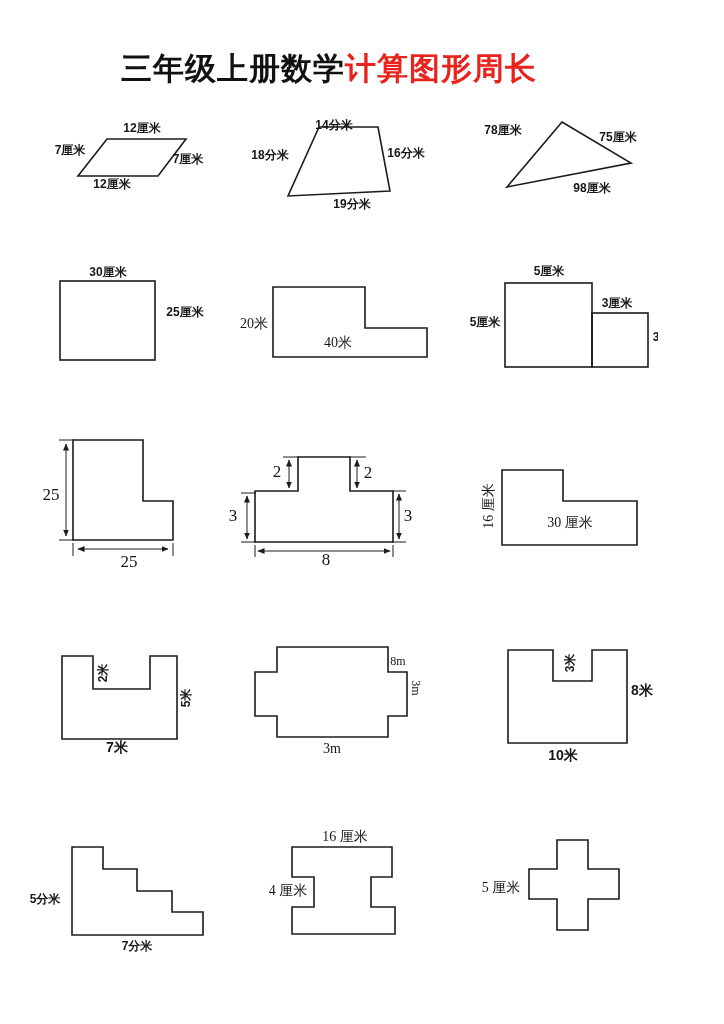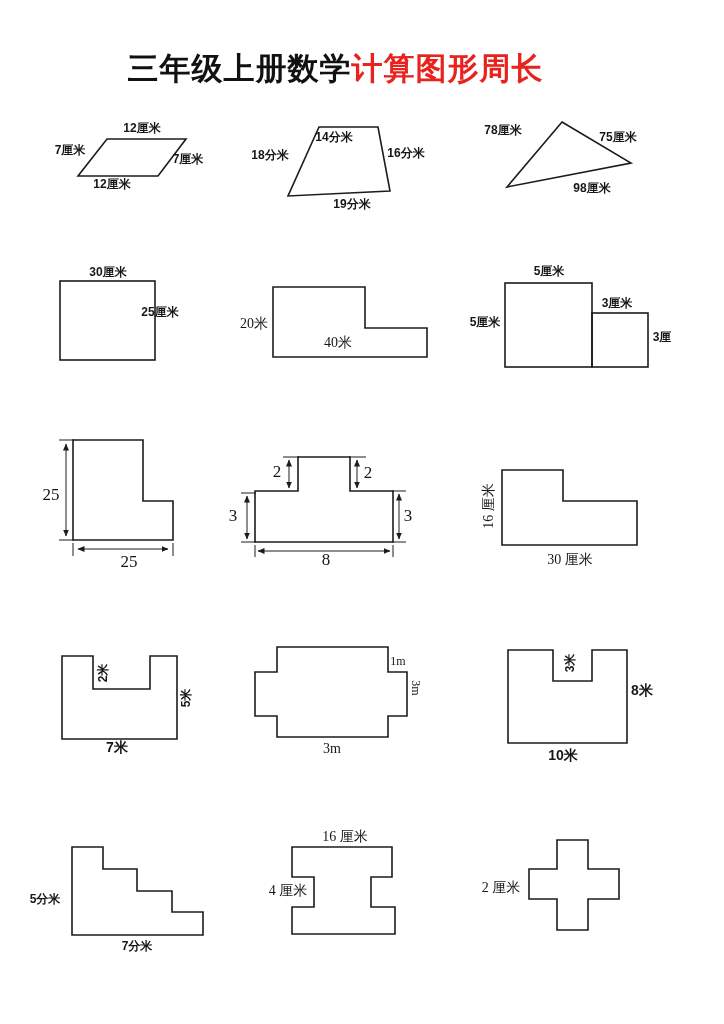--- a/index.html
+++ b/index.html
@@ -1,18 +1,18 @@
 <!DOCTYPE html>
 <html><head>
 <meta charset="utf-8">
 <style>
   html,body{margin:0;padding:0;background:#ffffff;}
   .page{
     position:relative;width:658px;height:1024px;background:#ffffff;
-    font-family:"Liberation Sans",sans-serif;color:#111;overflow:hidden;padding-left:13px;
+    font-family:"Liberation Sans",sans-serif;color:#111;overflow:hidden;
   }
   .title{
     position:absolute;left:0;top:48px;width:100%;text-align:center;
     font-size:31px;font-weight:bold;letter-spacing:1px;margin:0;
     font-family:"Liberation Sans",sans-serif;
   }
   .title .red{color:#e8231d;}
   svg.overlay{position:absolute;left:0;top:0;}
   svg .shape{fill:none;stroke:#1c1c1c;stroke-width:1.6;}
   svg .dim{stroke:#1c1c1c;stroke-width:1;fill:none;}
@@ -81,65 +81,65 @@
     <polygon class="shape" points="72,847 103,847 103,869 137,869 137,891 172,891 172,912 203,912 203,935 72,935"></polygon>
     <polygon class="shape" points="292,847 392,847 392,877 371,877 371,907 395,907 395,934 292,934 292,907 314,907 314,877 292,877"></polygon>
     <polygon class="shape" points="557,840 588,840 588,869 619,869 619,899 588,899 588,930 557,930 557,899 529,899 529,869 557,869"></polygon>
   </svg>
 
   <div class="lbl" style="left:142px;top:128px">12厘米</div>
   <div class="lbl" style="left:70px;top:150px">7厘米</div>
   <div class="lbl" style="left:188px;top:159px">7厘米</div>
   <div class="lbl" style="left:112px;top:184px">12厘米</div>
 
-  <div class="lbl" style="left:334px;top:137px">14分米</div>
+  <div class="lbl" style="left:334px;top:125px">14分米</div>
   <div class="lbl" style="left:270px;top:155px">18分米</div>
   <div class="lbl" style="left:406px;top:153px">16分米</div>
   <div class="lbl" style="left:352px;top:204px">19分米</div>
 
   <div class="lbl" style="left:503px;top:130px">78厘米</div>
   <div class="lbl" style="left:618px;top:137px">75厘米</div>
   <div class="lbl" style="left:592px;top:188px">98厘米</div>
 
   <div class="lbl" style="left:108px;top:272px">30厘米</div>
-  <div class="lbl" style="left:160px;top:312px">25厘米</div>
+  <div class="lbl" style="left:185px;top:312px">25厘米</div>
 
   <div class="lbl serif big" style="left:254px;top:324px">20米</div>
   <div class="lbl serif big" style="left:338px;top:343px">40米</div>
 
   <div class="lbl" style="left:549px;top:271px">5厘米</div>
   <div class="lbl" style="left:485px;top:322px">5厘米</div>
   <div class="lbl" style="left:617px;top:303px">3厘米</div>
   <div class="lbl" style="left:668px;top:337px">3厘米</div>
 
   <div class="lbl num" style="left:51px;top:495px">25</div>
   <div class="lbl num" style="left:129px;top:562px">25</div>
 
   <div class="lbl num" style="left:277px;top:472px">2</div>
   <div class="lbl num" style="left:368px;top:473px">2</div>
   <div class="lbl num" style="left:233px;top:516px">3</div>
   <div class="lbl num" style="left:408px;top:516px">3</div>
   <div class="lbl num" style="left:326px;top:560px">8</div>
 
   <div class="lbl serif big rot-ccw" style="left:489px;top:506px">16 厘米</div>
-  <div class="lbl serif big" style="left:570px;top:560px">30 厘米</div>
+  <div class="lbl serif big" style="left:570px;top:523px">30 厘米</div>
 
   <div class="lbl rot-ccw" style="left:103px;top:673px">2米</div>
   <div class="lbl rot-ccw" style="left:186px;top:698px">5米</div>
   <div class="lbl big" style="left:117px;top:748px">7米</div>
 
-  <div class="lbl serif" style="left:398px;top:661px">1m</div>
+  <div class="lbl serif" style="left:398px;top:661px">8m</div>
   <div class="lbl serif rot-cw" style="left:415px;top:688px">3m</div>
   <div class="lbl serif big" style="left:332px;top:749px">3m</div>
 
   <div class="lbl rot-ccw" style="left:570px;top:663px">3米</div>
   <div class="lbl big" style="left:642px;top:691px">8米</div>
   <div class="lbl big" style="left:563px;top:756px">10米</div>
 
   <div class="lbl" style="left:45px;top:899px">5分米</div>
   <div class="lbl" style="left:137px;top:946px">7分米</div>
 
   <div class="lbl serif big" style="left:345px;top:837px">16 厘米</div>
   <div class="lbl serif big" style="left:288px;top:891px">4 厘米</div>
 
-  <div class="lbl serif big" style="left:501px;top:888px">2 厘米</div>
+  <div class="lbl serif big" style="left:501px;top:888px">5 厘米</div>
 
 </div>
 
 </body></html>

